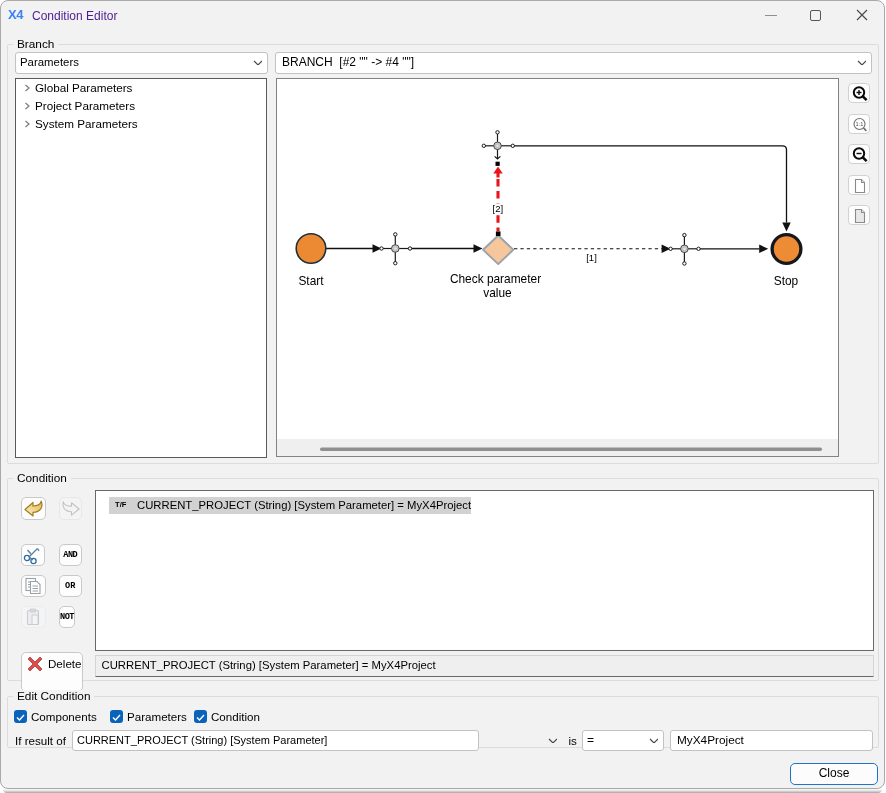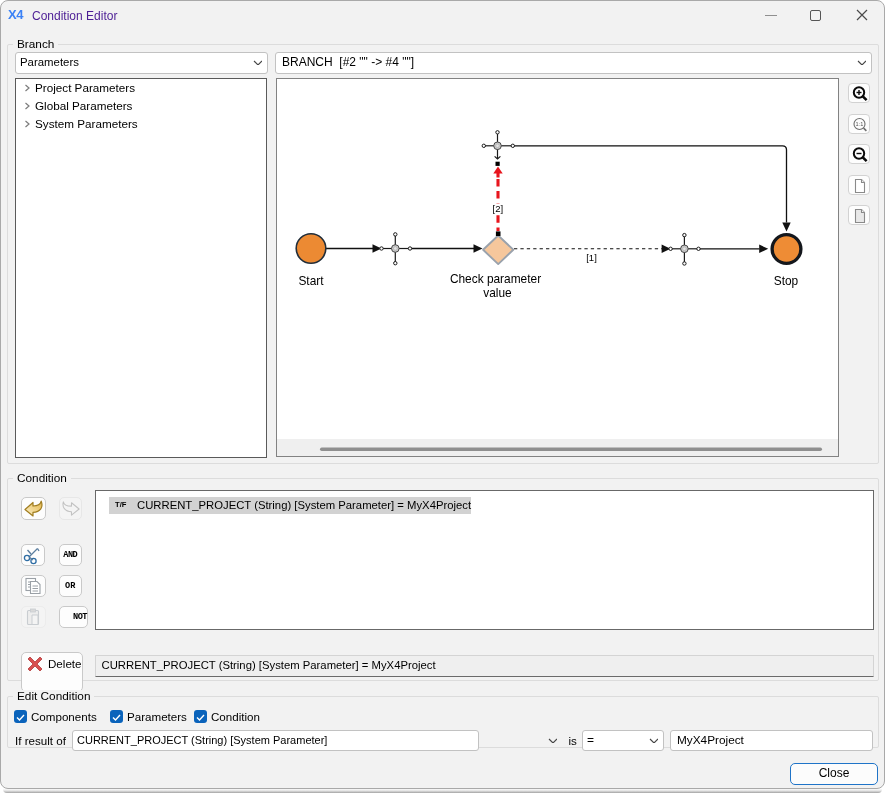--- a/index.html
+++ b/index.html
@@ -17,21 +17,21 @@
 .inp{position:absolute;background:#fff;border:1px solid #c2c2c2;border-radius:3px;font-size:11.8px;line-height:19px;padding-left:6px;white-space:nowrap}
 .tree{position:absolute;left:15px;top:78px;width:252px;height:380px;background:#fff;border:1px solid #5a5a5a}
 .trow{position:relative;height:18px;font-size:11.7px;line-height:17.4px;padding-left:19px;white-space:nowrap}
 .trow svg{position:absolute;left:7px;top:5px}
 .canvas{position:absolute;left:276px;top:78px;width:563px;height:379px;background:#fff;border:1px solid #828282}
 .zb{position:absolute;left:848px;width:22px;height:20px;background:#fdfdfd;border:1px solid #d2d2d2;border-radius:4px}
 .zb svg{position:absolute;left:1px;top:0px}
 .tbtn{position:absolute;background:#fdfdfd;border:1px solid #c9c9c9;border-radius:5px}
 .lbl{position:absolute;font-size:11.6px;white-space:nowrap}
 .cb{position:absolute;width:13px;height:13px;background:#0a63bb;border-radius:3px}
-.list{position:absolute;left:95px;top:490px;width:779px;height:140px;background:#fff;border:1px solid #686868}
+.list{position:absolute;left:95px;top:490px;width:779px;height:161px;background:#fff;border:1px solid #686868}
 .fld{position:absolute;left:95px;top:654.5px;width:779px;height:22.5px;background:#efefef;border:1px solid #d4d4d4;border-bottom:1.5px solid #6a6a6a;border-radius:1px;font-size:11.3px;line-height:19px;padding-left:5.5px;white-space:nowrap}
 .close{position:absolute;left:790px;top:763px;width:88px;height:22px;background:#fcfcfc;border:1.6px solid #1f74c8;border-radius:5px;font-size:12px;text-align:center;line-height:19px}
 </style>
 </head>
 <body>
 <div class="win"></div>
 <div class="bshadow"></div>
 
 <div class="a logo">X4</div>
 <div class="a title">Condition Editor</div>
@@ -49,24 +49,24 @@
     <path d="M1 1 L5 5 L9 1" stroke="#454545" stroke-width="1.1" fill="none"></path>
   </svg>
 <div class="cbo" style="left:275px;top:52px;width:597px;height:22px;padding-left:6px">BRANCH&nbsp; [#2 "" -&gt; #4 ""]</div>
 <svg class="chev" style="left:857px;top:60px" width="10" height="6">
     <path d="M1 1 L5 5 L9 1" stroke="#454545" stroke-width="1.1" fill="none"></path>
   </svg>
 
 <div class="tree">
   <div class="trow"><svg width="8" height="8">
         <path d="M2.5 1 L6 4 L2.5 7" stroke="#7c7c7c" fill="none" stroke-width="1.2"></path>
-      </svg>Project Parameters</div>
+      </svg>Global Parameters</div>
   <div class="trow"><svg width="8" height="8">
         <path d="M2.5 1 L6 4 L2.5 7" stroke="#7c7c7c" fill="none" stroke-width="1.2"></path>
-      </svg>Global Parameters</div>
+      </svg>Project Parameters</div>
   <div class="trow"><svg width="8" height="8">
         <path d="M2.5 1 L6 4 L2.5 7" stroke="#7c7c7c" fill="none" stroke-width="1.2"></path>
       </svg>System Parameters</div>
 </div>
 
 <div class="canvas">
 <svg width="561" height="377" viewBox="0 0 561 377">
 
   <rect x="0" y="360" width="561" height="17" fill="#efefef"></rect>
   <rect x="43" y="368.6" width="502" height="3.4" rx="1.7" fill="#8f8f8f"></rect>
@@ -217,21 +217,21 @@
         <line x1="10.5" y1="15" x2="16" y2="15"></line>
       </g>
     </svg></div>
 <div class="tbtn" style="left:59px;top:575px;width:22.5px;height:22px;text-align:center;font-family:'Liberation Mono',monospace;font-size:8.6px;font-weight:bold;line-height:20px">OR</div>
 
 <div class="tbtn" style="left:21px;top:606px;width:24.5px;height:21.5px;background:#f4f4f4;border-color:#ececec"><svg width="22" height="20" viewBox="0 0 22 20">
       <rect x="5.5" y="3.5" width="11" height="14" rx="1" fill="#ededed" stroke="#c9cdd1" stroke-width="1.1"></rect>
       <rect x="8.5" y="2" width="5" height="3" fill="#d9d9d9" stroke="#c9cdd1" stroke-width="0.8"></rect>
       <path d="M10 8 H16 V17.5 H10 Z" fill="#f4f4f4" stroke="#c9cdd1" stroke-width="1"></path>
     </svg></div>
-<div class="tbtn" style="left:59px;top:606px;width:29px;height:22px;text-align:right;font-family:'Liberation Mono',monospace;font-size:8.6px;font-weight:bold;line-height:20px;letter-spacing:-0.5px">NOT</div>
+<div class="tbtn" style="left:59px;top:606px;width:16px;height:22px;text-align:center;font-family:'Liberation Mono',monospace;font-size:8.6px;font-weight:bold;line-height:20px;letter-spacing:-0.5px">NOT</div>
 
 <div class="tbtn" style="left:21px;top:652px;width:62px;height:40px">
     <svg style="position:absolute;left:5px;top:3px" width="16" height="16" viewBox="0 0 16 16">
       <path d="M3 1 L8 6 L13 1 L15 3 L10 8 L15 13 L13 15 L8 10 L3 15 L1 13 L6 8 L1 3 Z" fill="#d94f4f" stroke="#b23a3a" stroke-width="0.8" stroke-linejoin="round"></path>
     </svg>
     <span style="position:absolute;left:26px;top:4px;font-size:11.6px">Delete</span>
   </div>
 
 <div class="list">
   <div style="position:absolute;left:13px;top:6px;width:362px;height:17px;background:#d2d2d2"></div>

